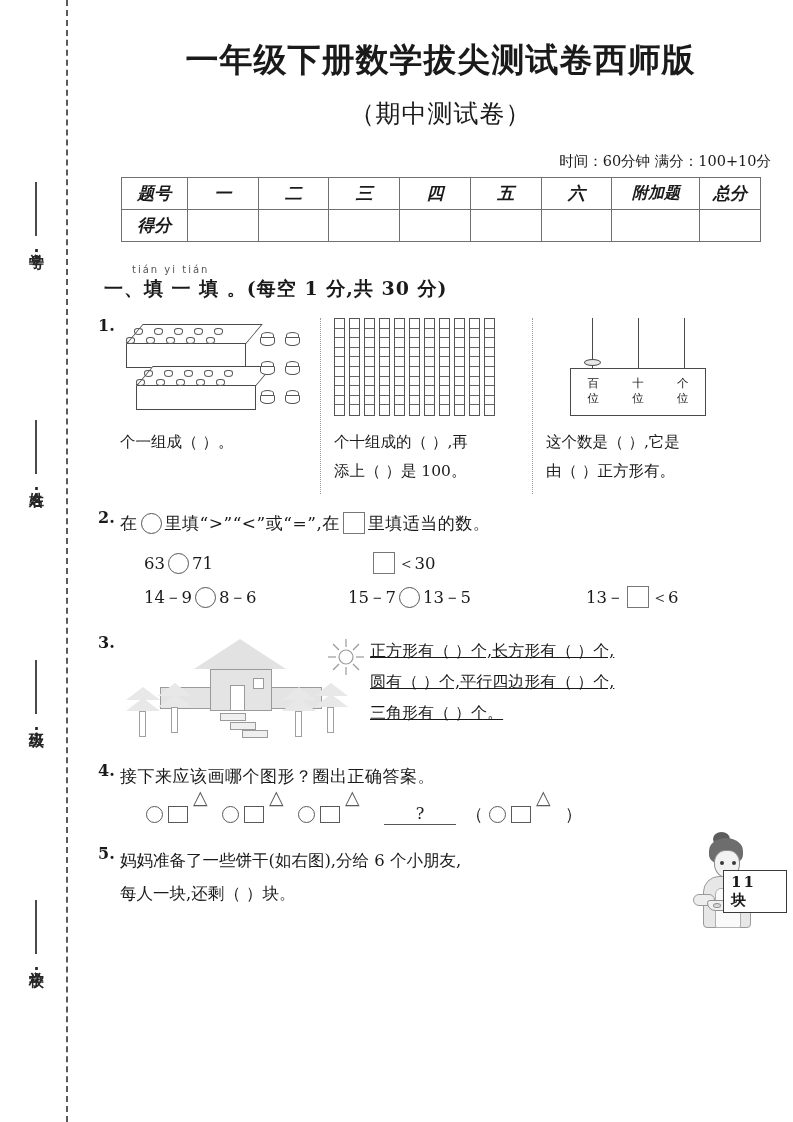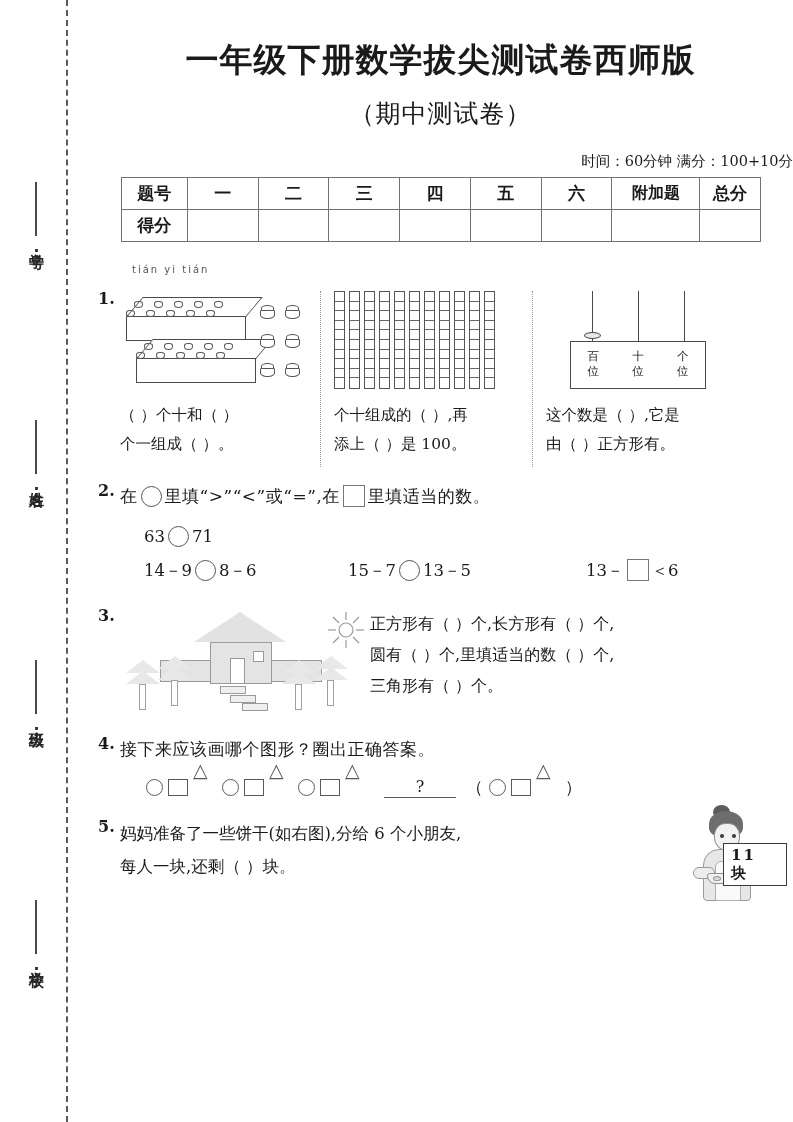--- a/index.html
+++ b/index.html
@@ -63,29 +63,31 @@
   .title-sub {
     text-align: center;
     font-size: 25px;
     margin-top: 14px;
     letter-spacing: 1px;
   }
   .meta-line {
     text-align: right;
     font-size: 14.5px;
     margin-top: 22px;
+    padding-right: 22px;
     font-family: "DejaVu Serif", "Liberation Serif", serif;
   }
 
   
   .score-table {
     border-collapse: collapse;
     margin: 6px auto 16px auto;
     width: 640px;
     table-layout: fixed;
+    font-style: italic;
   }
   .score-table td {
     border: 1px solid #707070;
     height: 32px;
     text-align: center;
     font-size: 17px;
     font-weight: 700;
     font-family: "DejaVu Serif", "Liberation Serif", serif;
   }
   .score-table td.head-cell { width: 62px; }
@@ -249,21 +251,21 @@
   .q2-grid { margin-top: 9px; }
   .q2-row { display: flex; font-size: 16.5px; line-height: 34px; }
   .q2-c1 { width: 228px; padding-left: 24px; }
   .q2-c2 { width: 216px; }
   .q2-c3 { width: 190px; text-align: left; padding-left: 22px; }
 
   
   #q3 { margin-top: 18px; }
   .q3-flex { display: flex; align-items: flex-start; }
   .q3-art { width: 250px; height: 108px; position: relative; }
-  .q3-text { flex: 1; font-size: 16px; line-height: 31px; padding-top: 2px; }
+  .q3-text { flex: 1; font-size: 16px; line-height: 31px; padding-top: 2px; text-decoration: underline; }
 
   .house-roof {
     position: absolute; left: 74px; top: 6px;
     width: 0; height: 0;
     border-left: 46px solid transparent;
     border-right: 46px solid transparent;
     border-bottom: 30px solid #e2e2e2;
   }
   .house-body {
     position: absolute; left: 90px; top: 36px;
@@ -491,20 +493,21 @@
       <td></td>
       <td></td>
       <td></td>
       <td></td>
     </tr>
   </tbody>
     </table>
 
   <div class="section-head">
     <div class="pinyin">tián  yi  tián</div>
+    <div class="section-title">一、填 一 填 。(每空 1 分,共 30 分)</div>
   </div>
 
   <div class="q" id="q1">
     <div class="q-no">1.</div>
 
     <div class="panels">
 
       <div class="panel p1">
         <div class="panel-art">
           <div class="tray-wrap">
@@ -563,21 +566,20 @@
                   <i class="base"></i>
                 </span>
               <span class="cup" style="left:165px; top:74px;">
                   <i class="top"></i>
                   <i class="base"></i>
                 </span>
             </div>
           </div>
         </div>
         <div class="panel-text">
-          <div>（    ）个十和（    ）</div>
           <div>个一组成（    ）。</div>
         </div>
       </div>
 
       <div class="panel p2">
         <div class="panel-art">
           <div class="rods" id="rods-host">
               <div class="rod" style="left: 0px;">
                 <i></i>
                 <i></i>
@@ -743,20 +745,23 @@
   <div class="q" id="q2">
     <div class="q-no">2.</div>
     <div class="q-text">
       <span>在</span><span class="circ"></span><span>里填“&gt;”“&lt;”或“=”,在</span><span class="sq"></span><span>里填适当的数。</span>
     </div>
 
     <div class="q2-grid">
       <div class="q2-row">
         <div class="q2-c1">
           <span>63</span><span class="circ"></span><span>71</span>
+        </div>
+        <div class="q2-c3">
+          <span class="sq"></span><span>＜30</span>
         </div>
       </div>
       <div class="q2-row">
         <div class="q2-c1">
           <span>14－9</span><span class="circ"></span><span>8－6</span>
         </div>
         <div class="q2-c2">
           <span>15－7</span><span class="circ"></span><span>13－5</span>
         </div>
         <div class="q2-c3">
@@ -811,21 +816,21 @@
               <path d="M30 20 L38 20"></path>
             <path d="M7 7 L13 13"></path>
               <path d="M27 27 L33 33"></path>
             <path d="M33 7 L27 13"></path>
               <path d="M13 27 L7 33"></path>
           </g>
         </svg>
       </div>
       <div class="q3-text">
         <div>正方形有（      ）个,长方形有（      ）个,</div>
-        <div>圆有（      ）个,里填适当的数（      ）个,</div>
+        <div>圆有（      ）个,平行四边形有（      ）个,</div>
         <div>三角形有（      ）个。</div>
       </div>
     </div>
   </div>
 
   <div class="q" id="q4">
     <div class="q-no">4.</div>
     <div class="q-text">接下来应该画哪个图形？圈出正确答案。</div>
     <div class="seq">
       <span class="s-cir"></span>

